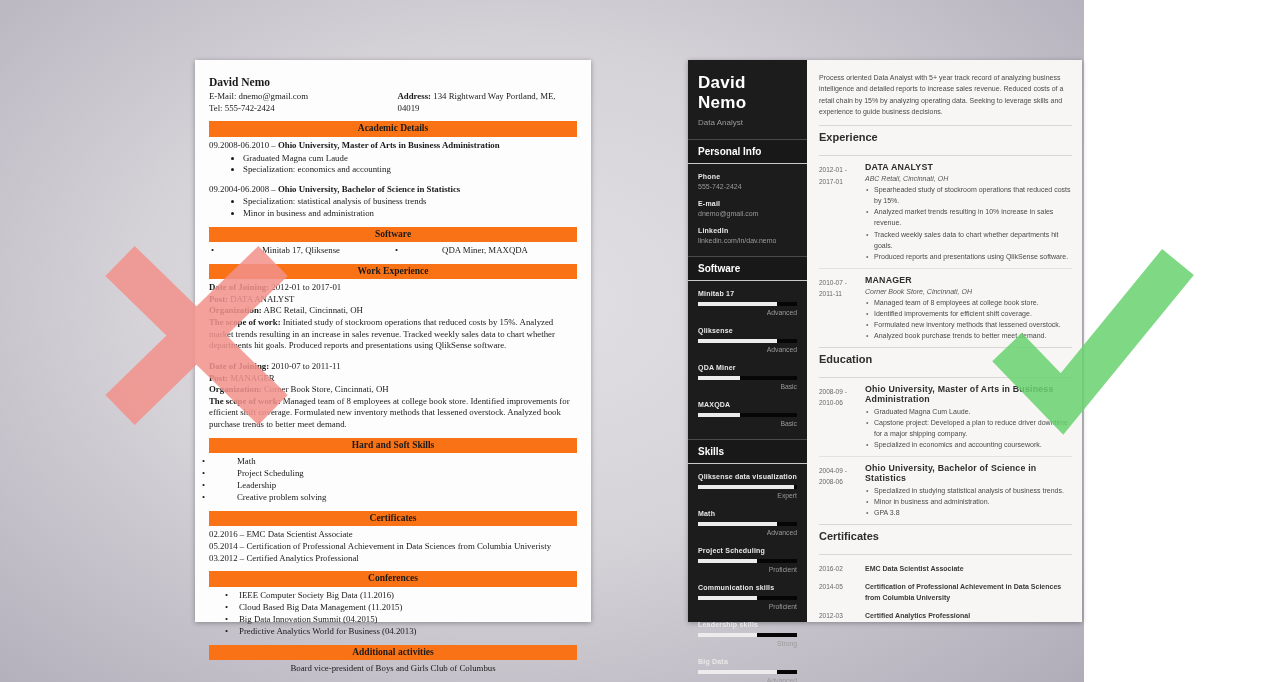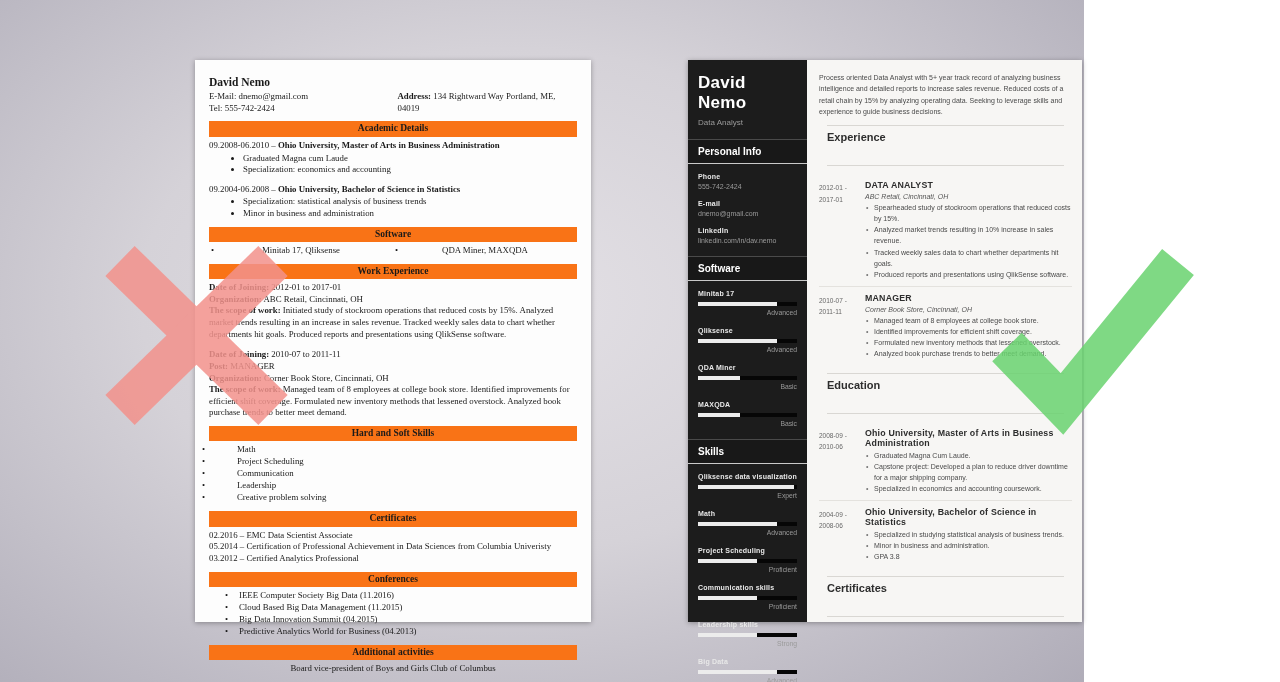--- a/index.html
+++ b/index.html
@@ -41,21 +41,21 @@
   .sb-item{margin-bottom:10px;}
   .sb-lbl{font-size:7px;font-weight:bold;color:#e8e8e8;letter-spacing:.2px;}
   .sb-val{font-size:7px;color:#9a9a9a;margin-top:3px;}
   .sb-skill{margin-bottom:11px;}
   .sb-bar{height:4px;background:#060606;margin:5px 0 3px;}
   .sb-fill{height:100%;background:#ececec;}
   .sb-lvl{font-size:6.8px;color:#9a9a9a;text-align:right;}
   .rm{flex:1;padding:10px 10px 8px 12px;box-sizing:border-box;color:#3a3a3a;overflow:hidden;}
   .rm-summary{margin:2px 0 8px;font-size:7px;line-height:1.62;color:#4a4a4a;}
   .rm-title{font-size:11px;font-weight:bold;color:#2d2d2d;border-top:1px solid #d9d7d3;
-    border-bottom:1px solid #d9d7d3;padding:5px 0 22px;margin:8px;}
+    border-bottom:1px solid #d9d7d3;padding:5px 0 12px;margin:0;}
   .rm-entry{display:grid;grid-template-columns:46px 1fr;padding:6px 0;}
   .rm-entry + .rm-entry{border-top:1px solid #e4e2de;}
   .rm-dates{font-size:6.5px;color:#666;line-height:1.75;padding-top:2px;}
   .rm-job{font-size:8.8px;font-weight:bold;color:#2d2d2d;letter-spacing:.2px;}
   .rm-co{font-size:7px;font-style:italic;color:#555;margin:3px 0 2px;}
   ul.rm-ul{list-style:none;margin:2px 0 0;padding:0;}
   ul.rm-ul li{font-size:7px;line-height:1.58;color:#4a4a4a;position:relative;padding-left:9px;}
   ul.rm-ul li::before{content:"•";position:absolute;left:1px;color:#777;}
   .rm-row{display:grid;grid-template-columns:46px 1fr;margin:7px 0;}
   .rm-row-date{font-size:6.5px;color:#666;padding-top:1px;}
@@ -103,35 +103,35 @@
 
     <div class="l-bar">Software</div>
     <div class="l-software">
       <div class="l-soft-cell">Minitab 17, Qliksense</div>
       <div class="l-soft-cell">QDA Miner, MAXQDA</div>
     </div>
 
     <div class="l-bar">Work Experience</div>
     <div class="l-job">
       <div><span class="lbl">Date of Joining:</span> <span>2012-01 to 2017-01</span></div>
+      <div><span class="lbl">Post:</span> <span>DATA ANALYST</span></div>
       <div><span class="lbl">Organization:</span> <span>ABC Retail, Cincinnati, OH</span></div>
       <div><span class="lbl">The scope of work:</span> <span>Initiated study of stockroom operations that reduced costs by 15%. Analyzed market trends resulting in an increase in sales revenue. Tracked weekly sales data to chart whether departments hit goals. Produced reports and presentations using QlikSense software.</span></div>
     </div>
     <div class="l-job">
       <div><span class="lbl">Date of Joining:</span> <span>2010-07 to 2011-11</span></div>
       <div><span class="lbl">Post:</span> <span>MANAGER</span></div>
       <div><span class="lbl">Organization:</span> <span>Corner Book Store, Cincinnati, OH</span></div>
       <div><span class="lbl">The scope of work:</span> <span>Managed team of 8 employees at college book store. Identified improvements for efficient shift coverage. Formulated new inventory methods that lessened overstock. Analyzed book purchase trends to better meet demand.</span></div>
     </div>
 
     <div class="l-bar">Hard and Soft Skills</div>
     <ul class="plain l-skills">
       <li>Math</li>
       <li>Project Scheduling</li>
-      <li>Communication</li>
       <li>Leadership</li>
       <li>Creative problem solving</li>
     </ul>
 
     <div class="l-bar">Certificates</div>
     <div class="l-certs">
       <div>02.2016 – EMC Data Scientist Associate</div>
       <div>05.2014 – Certification of Professional Achievement in Data Sciences from Columbia Univeristy</div>
       <div>03.2012 – Certified Analytics Professional</div>
     </div>

